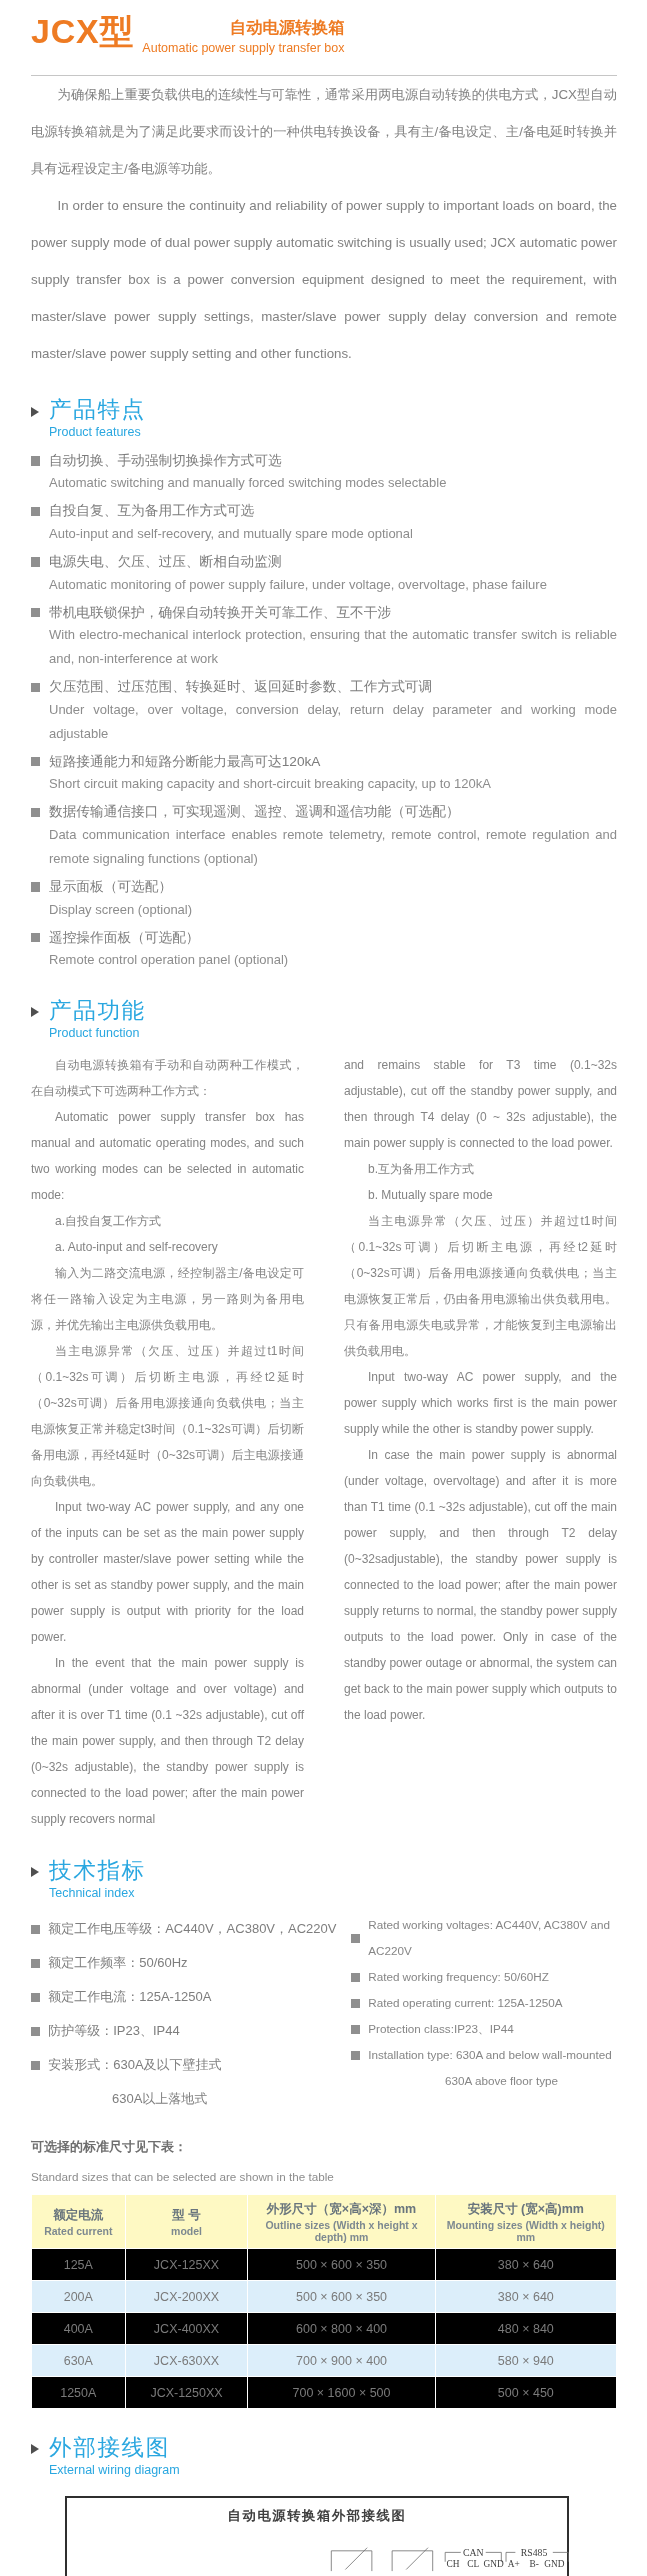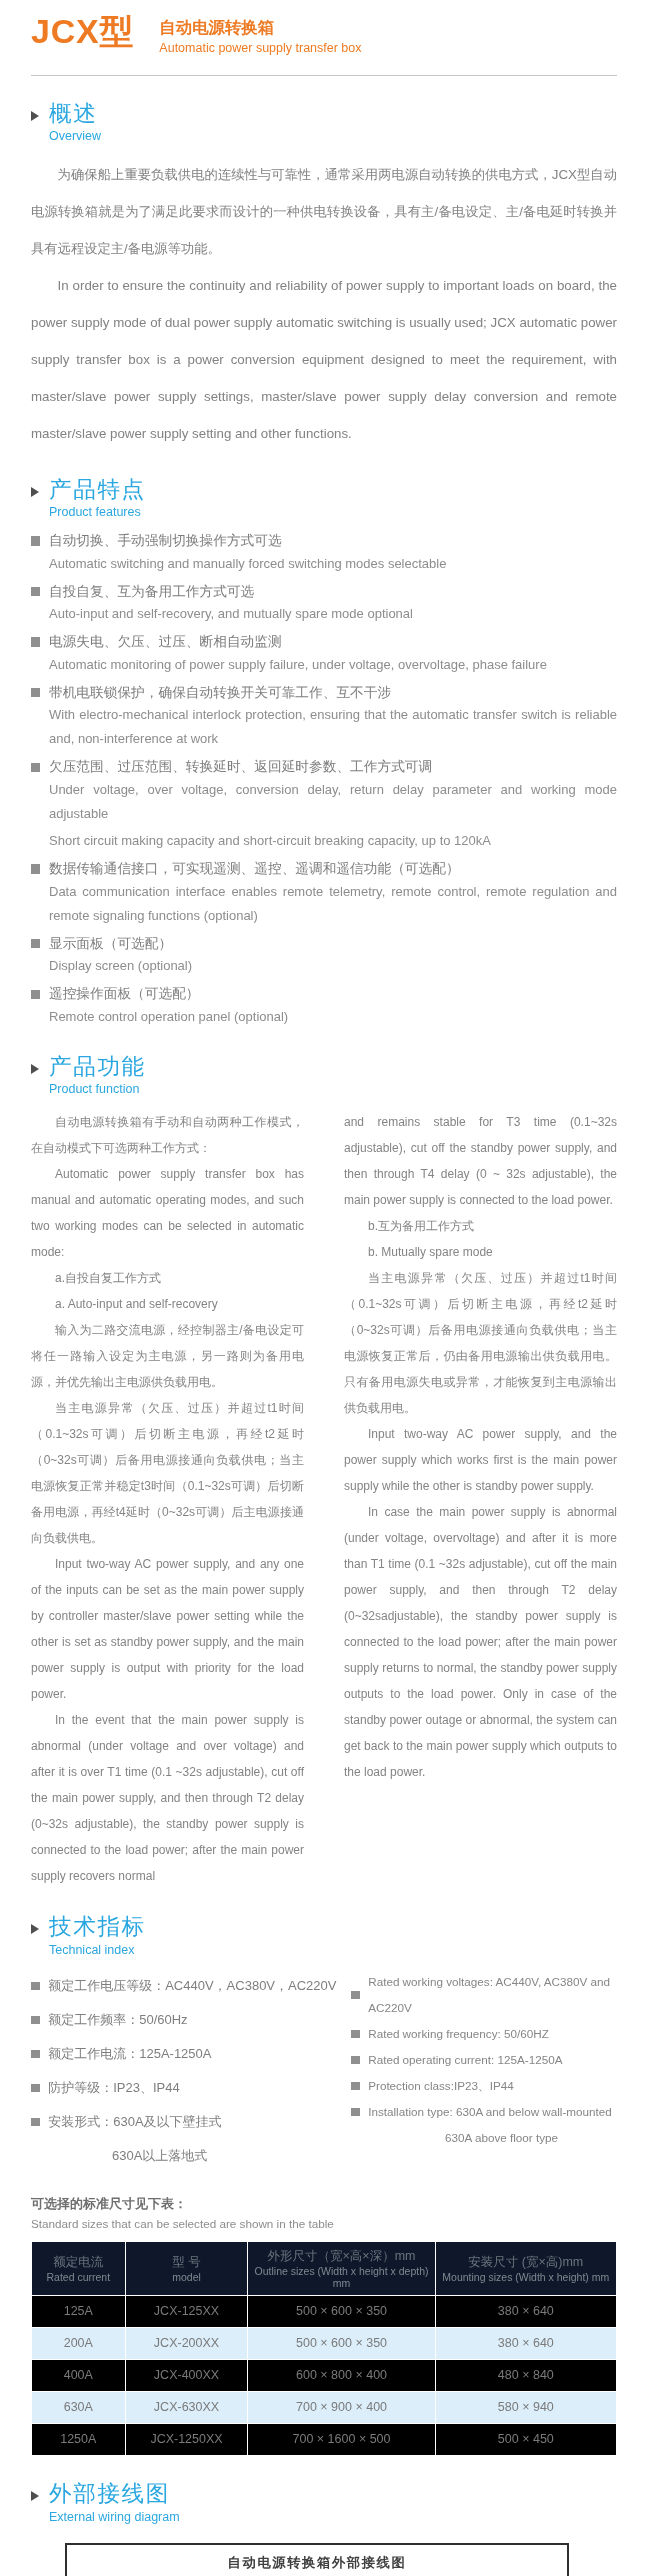--- a/index.html
+++ b/index.html
@@ -1,20 +1,20 @@
 <!DOCTYPE html>
 <html style="font-size:12.5px"><head>
 <meta charset="utf-8">
 <style>
   html,body{margin:0;padding:0;background:#fff;}
   body{width:648px;font-family:"Liberation Sans",sans-serif;color:#7f7f7f;}
   .page{padding:14px 31px 23.4px 31px;box-sizing:border-box;width:648px;}
 
   
-  .hdr{display:flex;align-items:flex-start;gap:25px;}
+  .hdr{display:flex;align-items:flex-start;gap:8px;text-align:right;}
   .brand{font-size:34px;line-height:1.05;color:#ee7b23;font-weight:600;letter-spacing:0.8px;}
   .hdr-right{padding-top:3.1px;}
   .t-zh{font-size:16.4px;font-weight:bold;color:#ee7b23;}
   .t-en{font-size:12.5px;color:#ee7b23;margin-top:1.6px;}
   .rule{border:none;border-top:0.8px solid #c6c6c6;margin:20px 0 0 0;}
 
   
   .sec-head{display:flex;gap:10px;margin:26.5px 0 12.5px 0;}
   .tri{width:0;height:0;border-left:8.6px solid #4f4f4f;border-top:5.5px solid transparent;
        border-bottom:5.5px solid transparent;margin-top:8.6px;flex:0 0 auto;}
@@ -43,24 +43,24 @@
   .tech-r{flex:1;}
   .ti{display:flex;align-items:center;}
   .tech-l .ti{font-size:13px;line-height:34px;color:#7e7e7e;}
   .tech-r .ti{font-size:11.7px;line-height:26px;color:#868686;}
   .ti .sq{width:8.6px;height:8.6px;}
   .ti-extra-l{padding-left:81px;font-size:13px;line-height:34px;color:#7e7e7e;}
   .ti-extra-r{padding-left:94px;font-size:11.7px;line-height:26px;color:#868686;}
 
   
   .intro-zh{font-size:13px;color:#6f6f6f;margin-top:22px;font-weight:bold;}
-  .intro-en{font-size:11.7px;color:#8d8d8d;margin-top:4px;}
+  .intro-en{font-size:11.7px;color:#8d8d8d;margin-top:14px;}
   table.sizes{width:100%;border-collapse:collapse;margin-top:11px;}
   table.sizes th,table.sizes td{border:1.2px solid #fff;text-align:center;}
-  table.sizes th{background:#0f172a;padding:5.5px 3.1px;font-weight:normal;}
+  table.sizes th{background:#fef9c3;padding:5.5px 3.1px;font-weight:bold;}
   .th-zh{font-size:12.5px;color:#69757d;}
   .th-en{font-size:10.5px;color:#7d8990;margin-top:0.8px;}
   table.sizes td{font-size:12.5px;color:#7a7a7a;height:29px;}
   tr.rA{background:#000000;}
   tr.rB{background:#dceefa;}
 
   
   .wiring-wrap{position:relative;height:236px;margin-top:19px;}
   .wd-frame{position:absolute;left:34px;top:0;width:504px;height:87px;border:2.3px solid #2f2f2f;
             box-sizing:border-box;text-align:center;}
@@ -81,27 +81,20 @@
   <div class="hdr">
     <div class="brand">JCX型</div>
     <div class="hdr-right">
       <div class="t-zh">自动电源转换箱</div>
       <div class="t-en">Automatic power supply transfer box</div>
     </div>
   </div>
   <hr class="rule">
 
   <section>
-    <div class="sec-head">
-      <span class="tri"></span>
-      <div>
-        <div class="h-zh">概述</div>
-        <div class="h-en">Overview</div>
-      </div>
-    </div>
     <div class="ov">
       <p>为确保船上重要负载供电的连续性与可靠性，通常采用两电源自动转换的供电方式，JCX型自动电源转换箱就是为了满足此要求而设计的一种供电转换设备，具有主/备电设定、主/备电延时转换并具有远程设定主/备电源等功能。</p>
       <p>In order to ensure the continuity and reliability of power supply to important loads on board, the power supply mode of dual power supply automatic switching is usually used; JCX automatic power supply transfer box is a power conversion equipment designed to meet the requirement, with master/slave power supply settings, master/slave power supply delay conversion and remote master/slave power supply setting and other functions.</p>
     </div>
   </section>
 
   <section>
     <div class="sec-head">
       <span class="tri"></span>
       <div>
@@ -128,20 +121,24 @@
       <div class="feat-zh">
           <span class="sq"></span>
           <span>带机电联锁保护，确保自动转换开关可靠工作、互不干涉</span>
         </div>
       <p class="feat-en">With electro-mechanical interlock protection, ensuring that the automatic transfer switch is reliable and, non-interference at work</p>
       <div class="feat-zh">
           <span class="sq"></span>
           <span>欠压范围、过压范围、转换延时、返回延时参数、工作方式可调</span>
         </div>
       <p class="feat-en">Under voltage, over voltage, conversion delay, return delay parameter and working mode adjustable</p>
+      <div class="feat-zh">
+          <span class="sq"></span>
+          <span>短路接通能力和短路分断能力最高可达120kA</span>
+        </div>
       <p class="feat-en">Short circuit making capacity and short-circuit breaking capacity, up to 120kA</p>
       <div class="feat-zh">
           <span class="sq"></span>
           <span>数据传输通信接口，可实现遥测、遥控、遥调和遥信功能（可选配）</span>
         </div>
       <p class="feat-en">Data communication interface enables remote telemetry, remote control, remote regulation and remote signaling functions (optional)</p>
       <div class="feat-zh">
           <span class="sq"></span>
           <span>显示面板（可选配）</span>
         </div>

